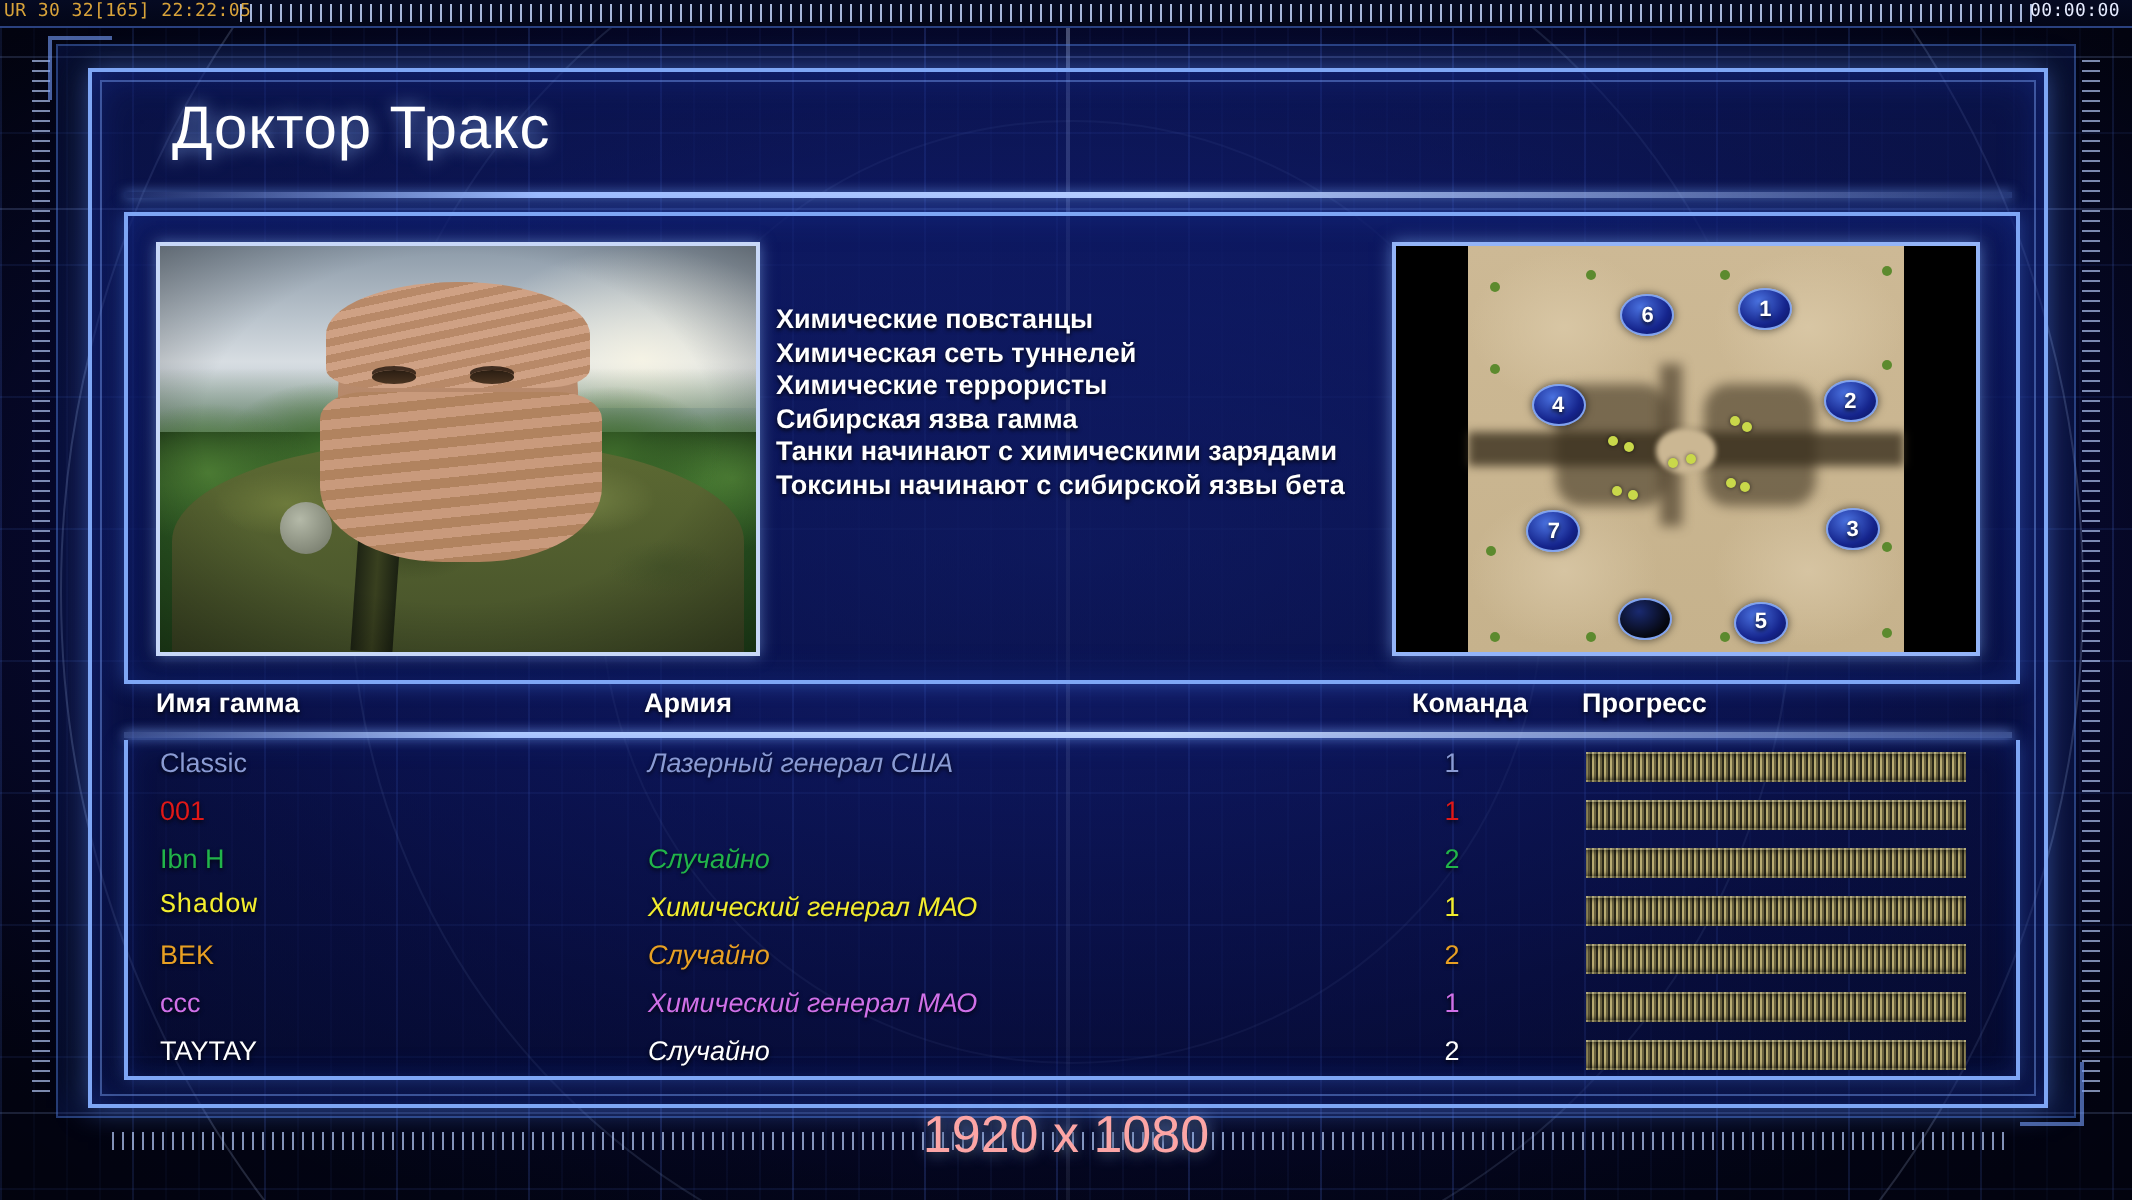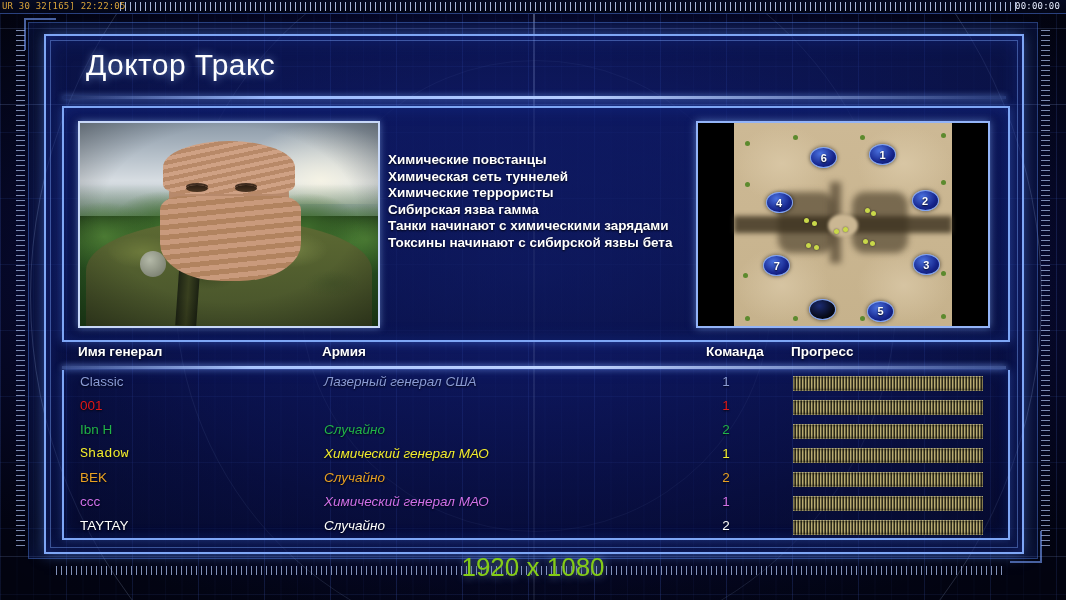--- a/index.html
+++ b/index.html
@@ -277,21 +277,21 @@
         #b9ac72 0px, #b9ac72 1px,
         #6a6240 1px, #6a6240 2px,
         #2a2819 2px, #2a2819 3px),
       linear-gradient(to bottom, rgba(255,255,255,.18), rgba(0,0,0,.55));
     box-shadow:inset 0 0 3px rgba(0,0,0,.8);
   }
 
   
   #resolution-label{
     position:absolute;left:0;right:0;top:552px;text-align:center;
-    font-size:26px;color:#84cc16;
+    font-size:26px;color:#fca5a5;
     text-shadow:0 0 8px rgba(140,180,255,.8), 0 2px 3px rgba(0,0,0,.8);
   }
 </style>
 </head>
 <body>
 
 <div id="bg-root">
   <div class="bg-base"></div>
   <div class="bg-grid"></div>
   <div class="bg-grid-fine"></div>
@@ -389,21 +389,21 @@
             <div class="mm-start" style="left: calc(19% - 12px); top: calc(69.5% - 9px);">7</div>
             <div class="mm-start" style="left: calc(87.5% - 12px); top: calc(69% - 9px);">3</div>
             <div class="mm-start empty" style="left: calc(40% - 12px); top: calc(91% - 9px);"></div>
             <div class="mm-start" style="left: calc(66.5% - 12px); top: calc(92% - 9px);">5</div>
           </div>
       </div>
     </div>
   </div>
 
   <div id="list-header">
-    <div class="hdr-text col-name">Имя генерал</div>
+    <div class="hdr-text col-name">Имя гамма</div>
     <div class="hdr-text col-army">Армия</div>
     <div class="hdr-text col-team">Команда</div>
     <div class="hdr-text col-prog">Прогресс</div>
   </div>
   <div id="hdr-divider"></div>
 
   <div id="player-panel">
       <div class="player-row" style="top: 1px;">
         <div class="cell name" style="color: rgb(138, 155, 212);">Classic</div>
         <div class="cell army" style="color: rgb(138, 155, 212);">Лазерный генерал США</div>

